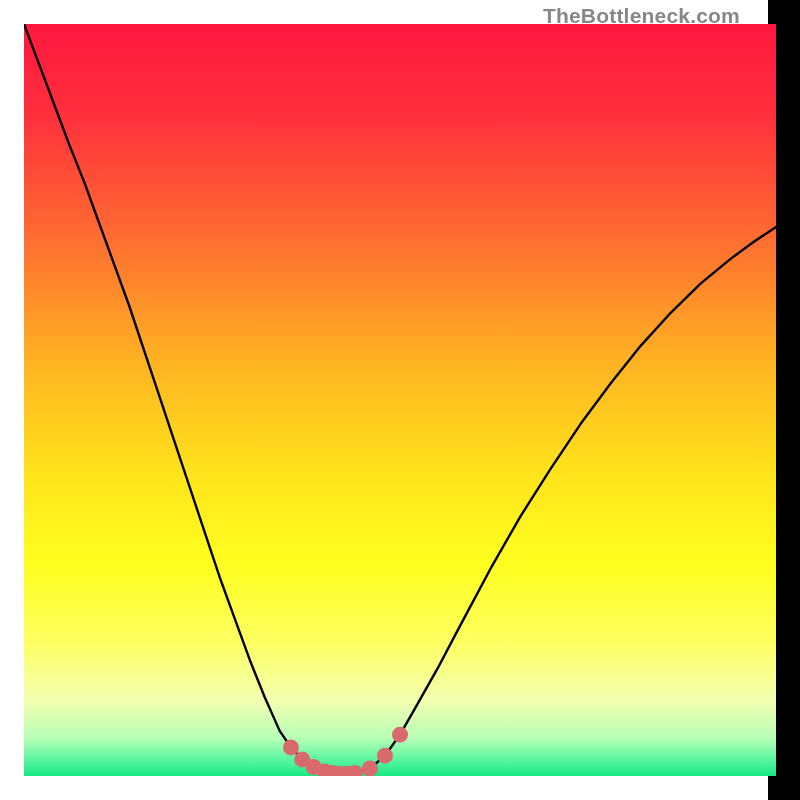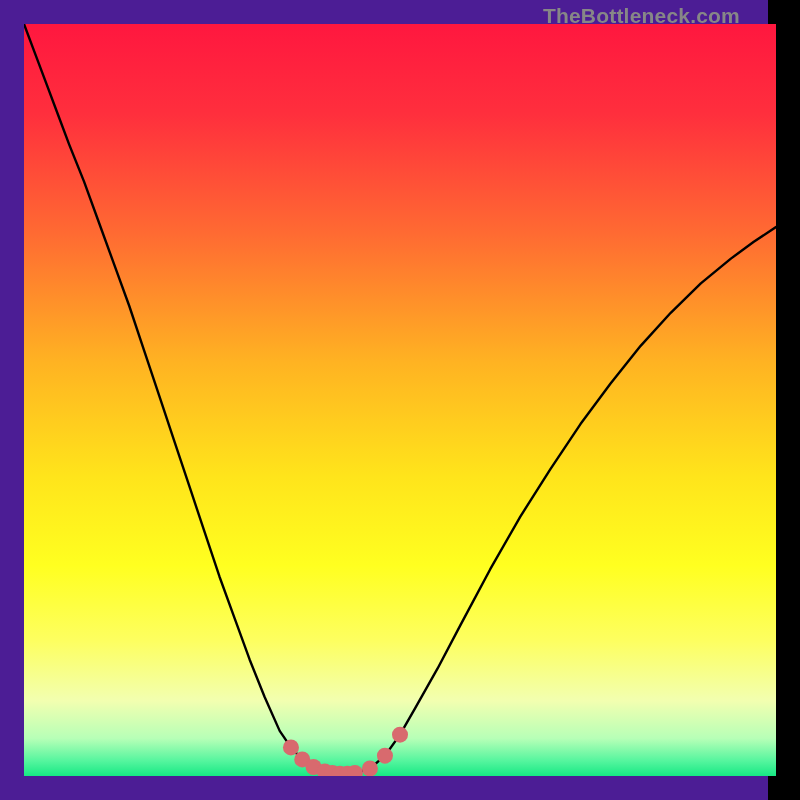--- a/index.html
+++ b/index.html
@@ -9,21 +9,21 @@
     height: 800px;
     background: #000;
     overflow: hidden;
   }
   .frame {
     position: absolute;
     top: 0;
     left: 0;
     width: 768px;
     height: 800px;
-    background: #4c1d95;
+    background: #ffffff;
   }
   .plot {
     position: absolute;
     top: 24px;
     left: 24px;
     width: 752px;
     height: 752px;
     overflow: hidden;
   }
   .gradient {

